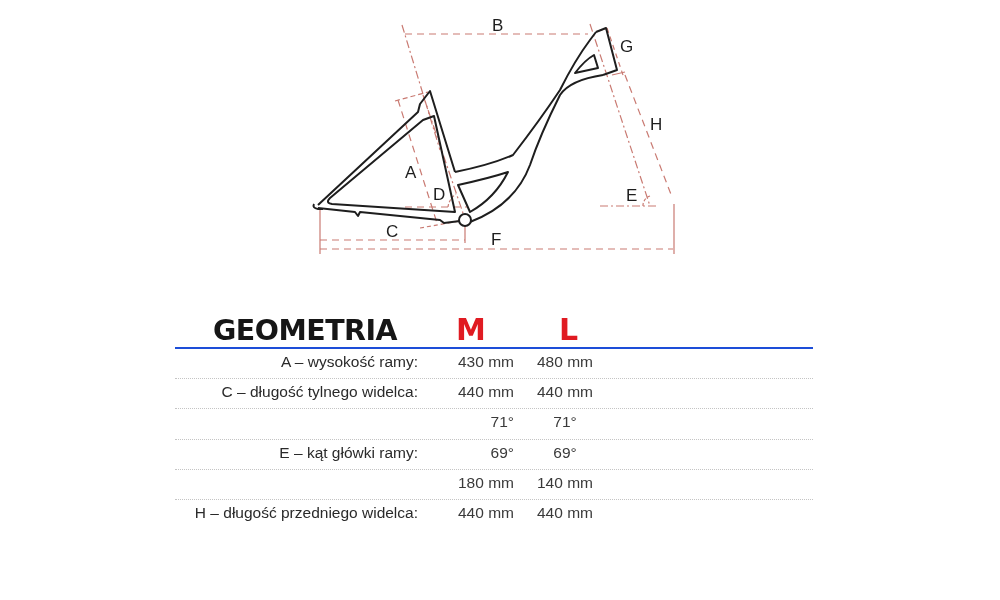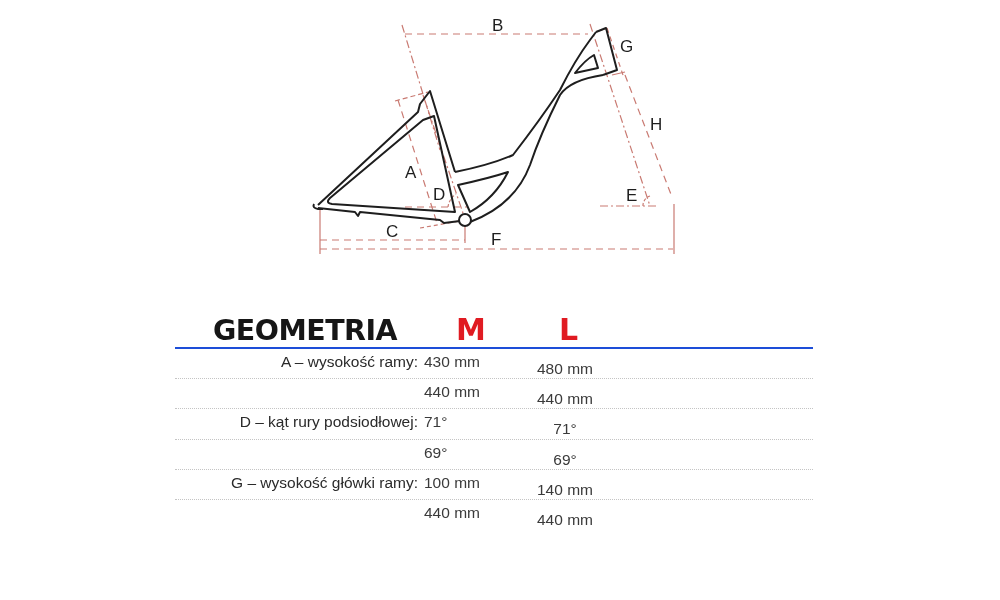--- a/index.html
+++ b/index.html
@@ -80,29 +80,28 @@
       color: #2a2a2a;
       white-space: nowrap;
     }
     .cell.label {
       right: 395px;
       text-align: right;
     }
     .cell.m {
       left: 249px;
       width: 90px;
-      text-align: left;
+      text-align: right;
       color: #3a3a3a;
     }
     .cell.l {
       left: 345px;
       width: 90px;
       text-align: center;
       color: #3a3a3a;
-      margin-top: 7px;
     }
   </style>
 </head>
 <body>
 
 <svg id="diagram" viewBox="0 0 1000 300" xmlns="http://www.w3.org/2000/svg">
 
   <g stroke="#c97a72" stroke-width="1.2" fill="none">
 
     <line x1="405" y1="34" x2="588" y2="34" stroke-dasharray="7,5"></line>
@@ -178,34 +177,35 @@
   <div class="size-head size-l">L</div>
 </div>
 
 <div class="table">
   <div class="row">
     <span class="cell label">A – wysokość ramy:</span>
     <span class="cell m">430 mm</span>
     <span class="cell l">480 mm</span>
   </div>
   <div class="row">
+    <span class="cell label">C – długość tylnego widelca:</span>
     <span class="cell m">440 mm</span>
     <span class="cell l">440 mm</span>
   </div>
   <div class="row">
-    <span class="cell label">D – kąt rury podsiodłowej:</span>
     <span class="cell m">71°</span>
     <span class="cell l">71°</span>
   </div>
   <div class="row">
+    <span class="cell label">E – kąt główki ramy:</span>
     <span class="cell m">69°</span>
     <span class="cell l">69°</span>
   </div>
   <div class="row">
-    <span class="cell label">G – wysokość główki ramy:</span>
-    <span class="cell m">100 mm</span>
+    <span class="cell m">180 mm</span>
     <span class="cell l">140 mm</span>
   </div>
   <div class="row">
+    <span class="cell label">H – długość przedniego widelca:</span>
     <span class="cell m">440 mm</span>
     <span class="cell l">440 mm</span>
   </div>
 </div>
 
 </body></html>

